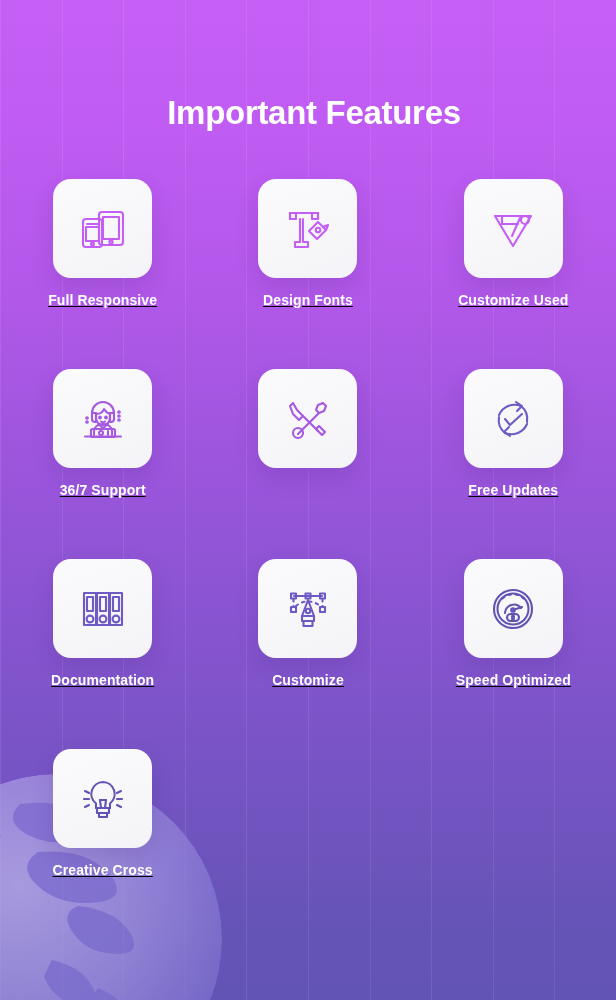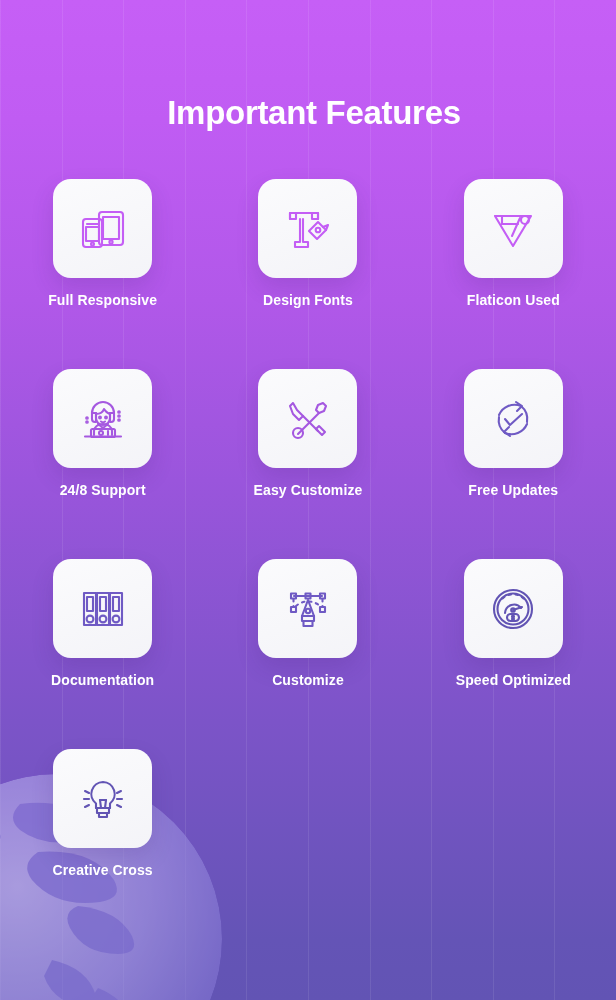--- a/index.html
+++ b/index.html
@@ -60,21 +60,21 @@
   #grid {
     position:absolute;
     left:0; top:179px;
     width:616px;
     display:grid;
     grid-template-columns:repeat(3, 1fr);
     row-gap:61px;
     justify-items:center;
   }
 
-  .feature { width:180px; text-align:center; }
+  .feature { width:180px; text-align:center;text-decoration:underline; }
 
   .card {
     width:99px; height:99px;
     margin:0 auto;
     border-radius:18px;
     background: linear-gradient(160deg,#fbfbfd 0%, #f4f4f8 100%);
     box-shadow: 0 10px 22px rgba(60,30,110,0.16);
     display:flex; align-items:center; justify-content:center;
   }
   .card svg { display:block; width:58px; height:58px; }
@@ -167,21 +167,21 @@
     <div class="feature r1">
       <div class="card">
         <svg viewBox="0 0 58 58">
           <path class="ico" d="M11 16h36l-18 30z"></path>
           <path class="ico" d="M18 24h16"></path>
           <path class="ico" d="M18 16v8"></path>
           <path class="ico" d="M36 18l-8 18"></path>
           <circle class="ico" cx="41" cy="20" r="4"></circle>
         </svg>
       </div>
-      <div class="feature-label">Flaticon Used</div>
+      <div class="feature-label">Customize Used</div>
     </div>
 
     <div class="feature r2">
       <div class="card">
         <svg viewBox="0 0 58 58">
           <path class="ico" d="M18 23a11 11 0 0122 0"></path>
           <path class="ico" d="M18 23v6a3 3 0 003 3h1v-9h-4z"></path>
           <path class="ico" d="M40 23v6a3 3 0 01-3 3h-1v-9h4z"></path>
           <path class="ico" d="M22 23v5a7 7 0 0014 0v-5"></path>
           <path class="ico" d="M22 24c4 0 7-2 8-5 2 3 5 5 6 5"></path>
@@ -194,36 +194,35 @@
           <circle class="ico" cx="27" cy="43" r="2"></circle>
           <line class="ico" x1="34" y1="41" x2="34" y2="45"></line>
           <line class="ico" x1="11" y1="46.5" x2="47" y2="46.5"></line>
           <circle class="ico" cx="13" cy="28" r="0.8"></circle>
           <circle class="ico" cx="13" cy="32" r="0.8"></circle>
           <circle class="ico" cx="45" cy="22" r="0.8"></circle>
           <circle class="ico" cx="45" cy="26" r="0.8"></circle>
           <circle class="ico" cx="45" cy="30" r="0.8"></circle>
         </svg>
       </div>
-      <div class="feature-label">24/8 Support</div>
+      <div class="feature-label">36/7 Support</div>
     </div>
 
 
     <div class="feature r2">
       <div class="card">
         <svg viewBox="0 0 58 58">
           <path class="ico" d="M44 13l-5 2-2 5 3 3 5-2 2-5z"></path>
           <path class="ico" d="M40 23L19 44"></path>
           <path class="ico" d="M19 38a5 5 0 100 10 5 5 0 000-10z"></path>
           <path class="ico" d="M14 13l-3 3 3 8 6 6 4-4-6-6z"></path>
           <path class="ico" d="M24 26l15 15"></path>
           <path class="ico" d="M37 39l6 6 3-3-6-6z"></path>
         </svg>
       </div>
-      <div class="feature-label">Easy Customize</div>
     </div>
 
     <div class="feature r3">
       <div class="card">
         <svg viewBox="0 0 58 58">
           <path class="ico" d="M37 16a17 17 0 016 16"></path>
           <path class="ico" d="M43 34a17 17 0 01-22 9"></path>
           <path class="ico" d="M21 43a17 17 0 01-6-16"></path>
           <path class="ico" d="M15 25a17 17 0 0122-9"></path>
           <path class="ico" d="M32 12l6 4-5 5"></path>

